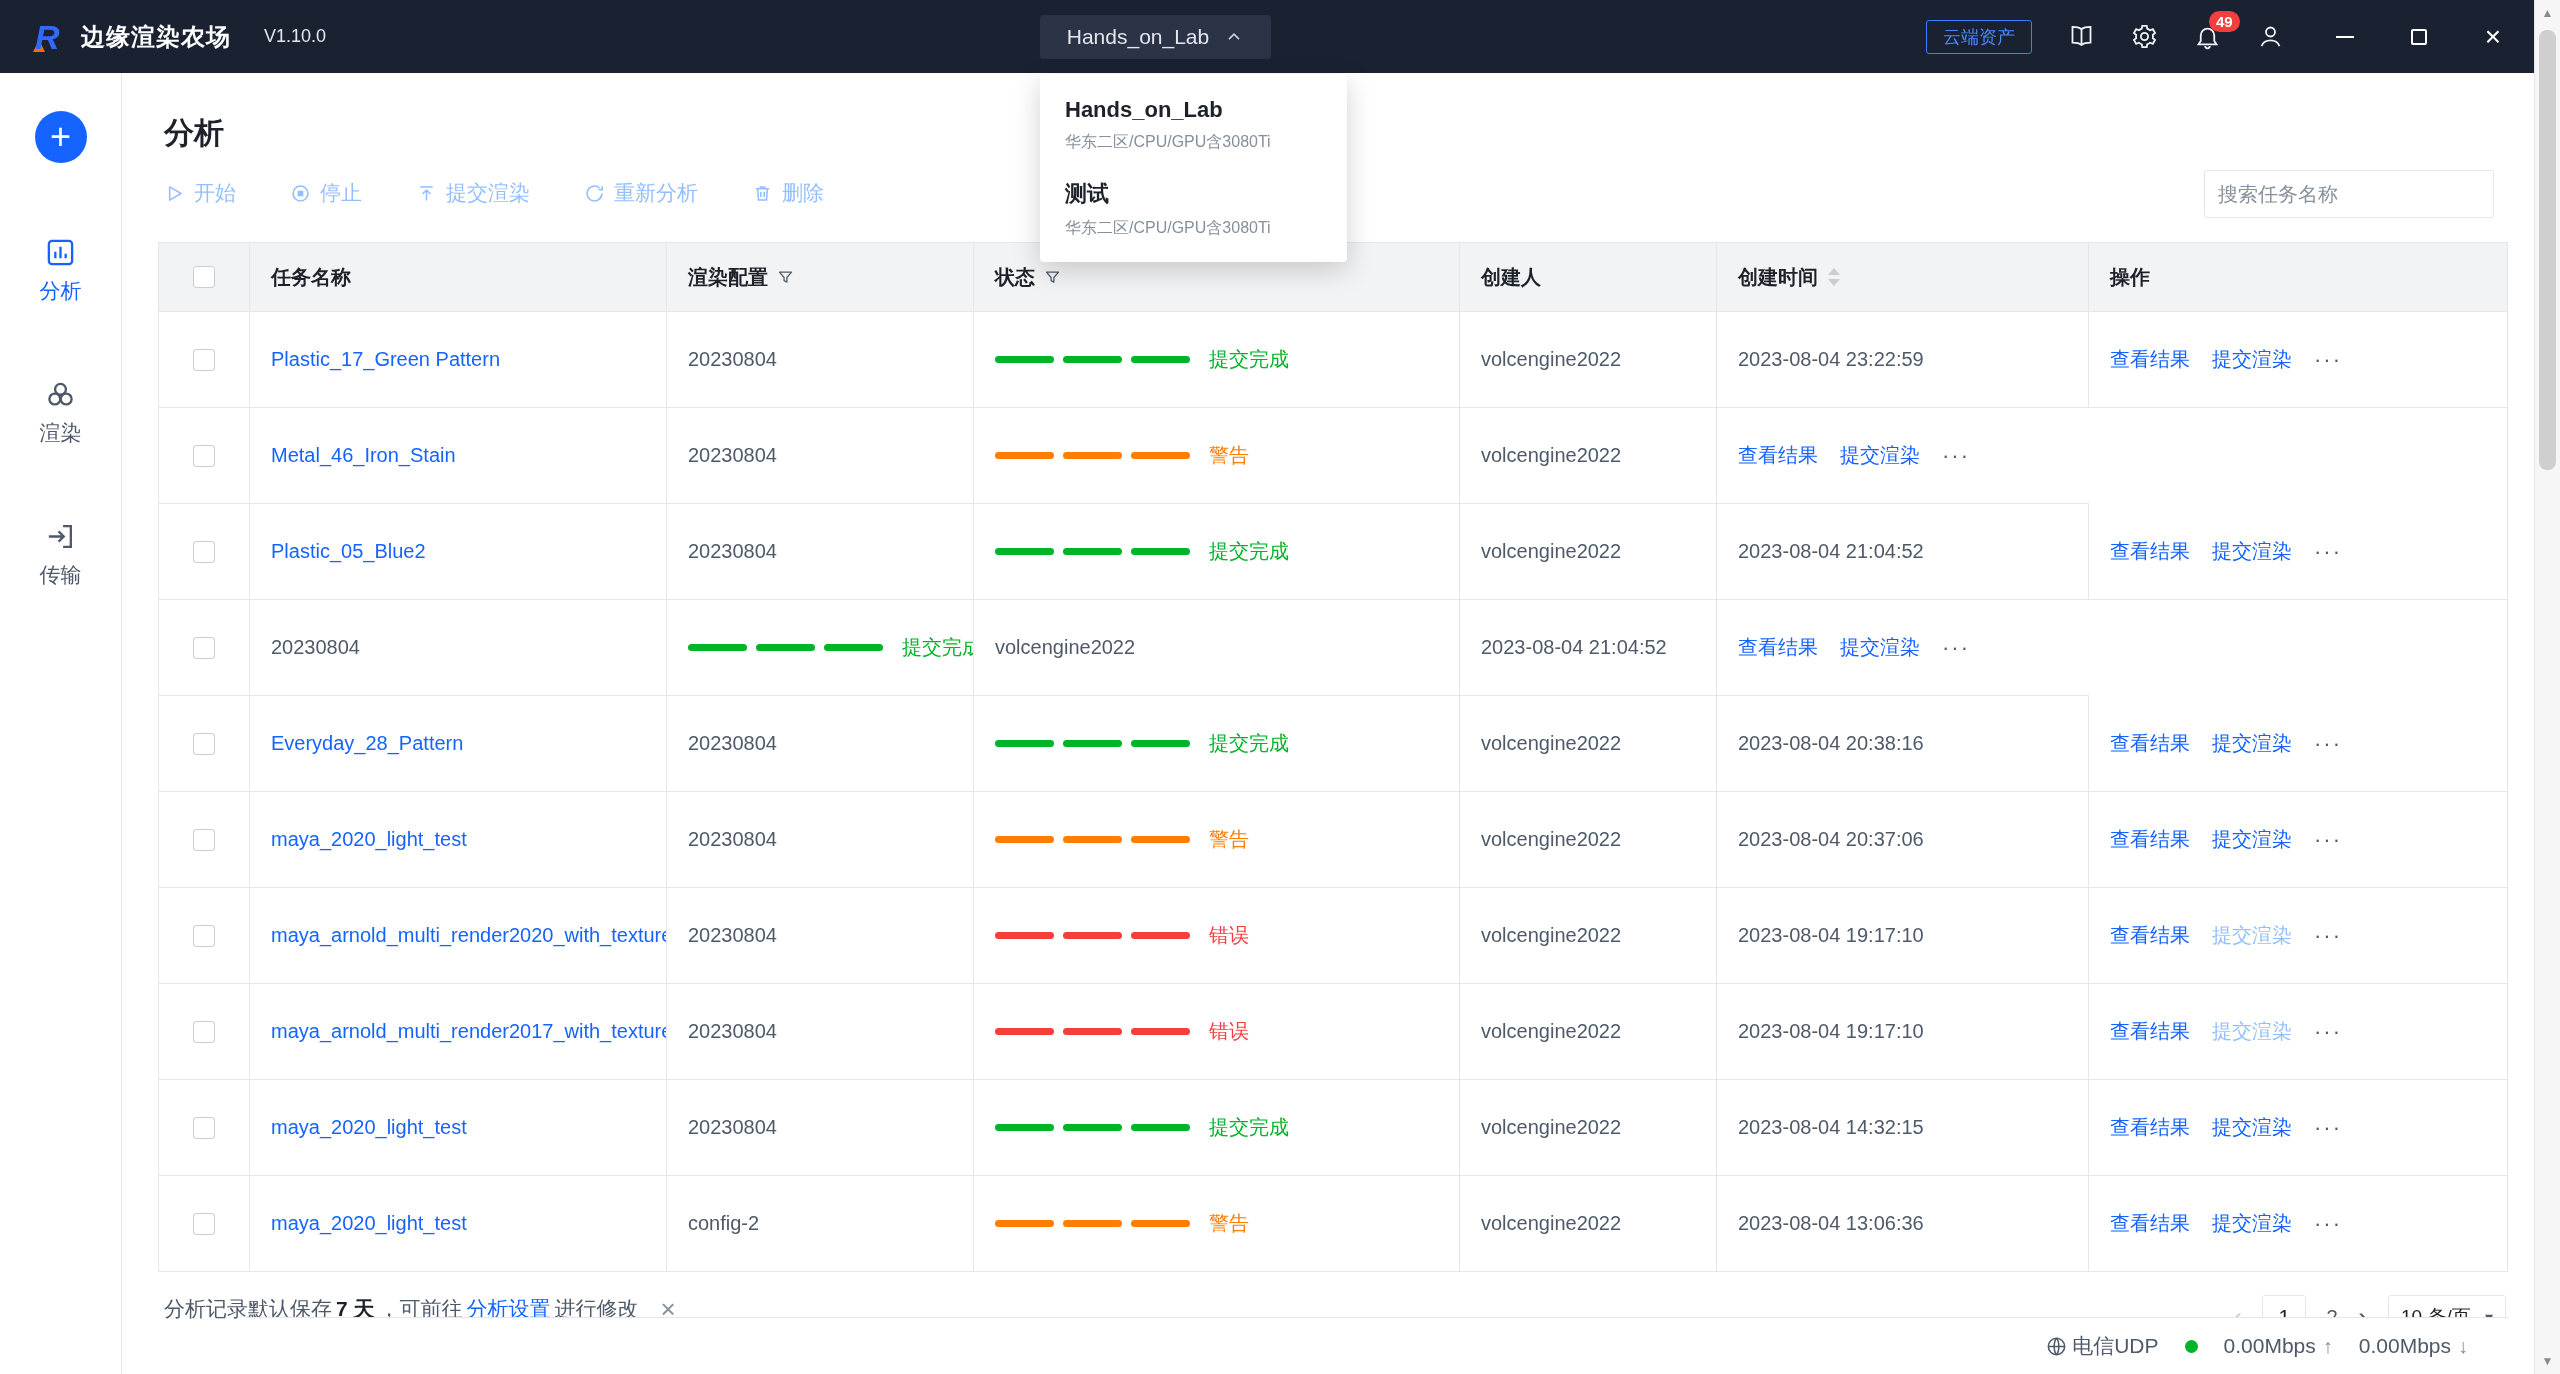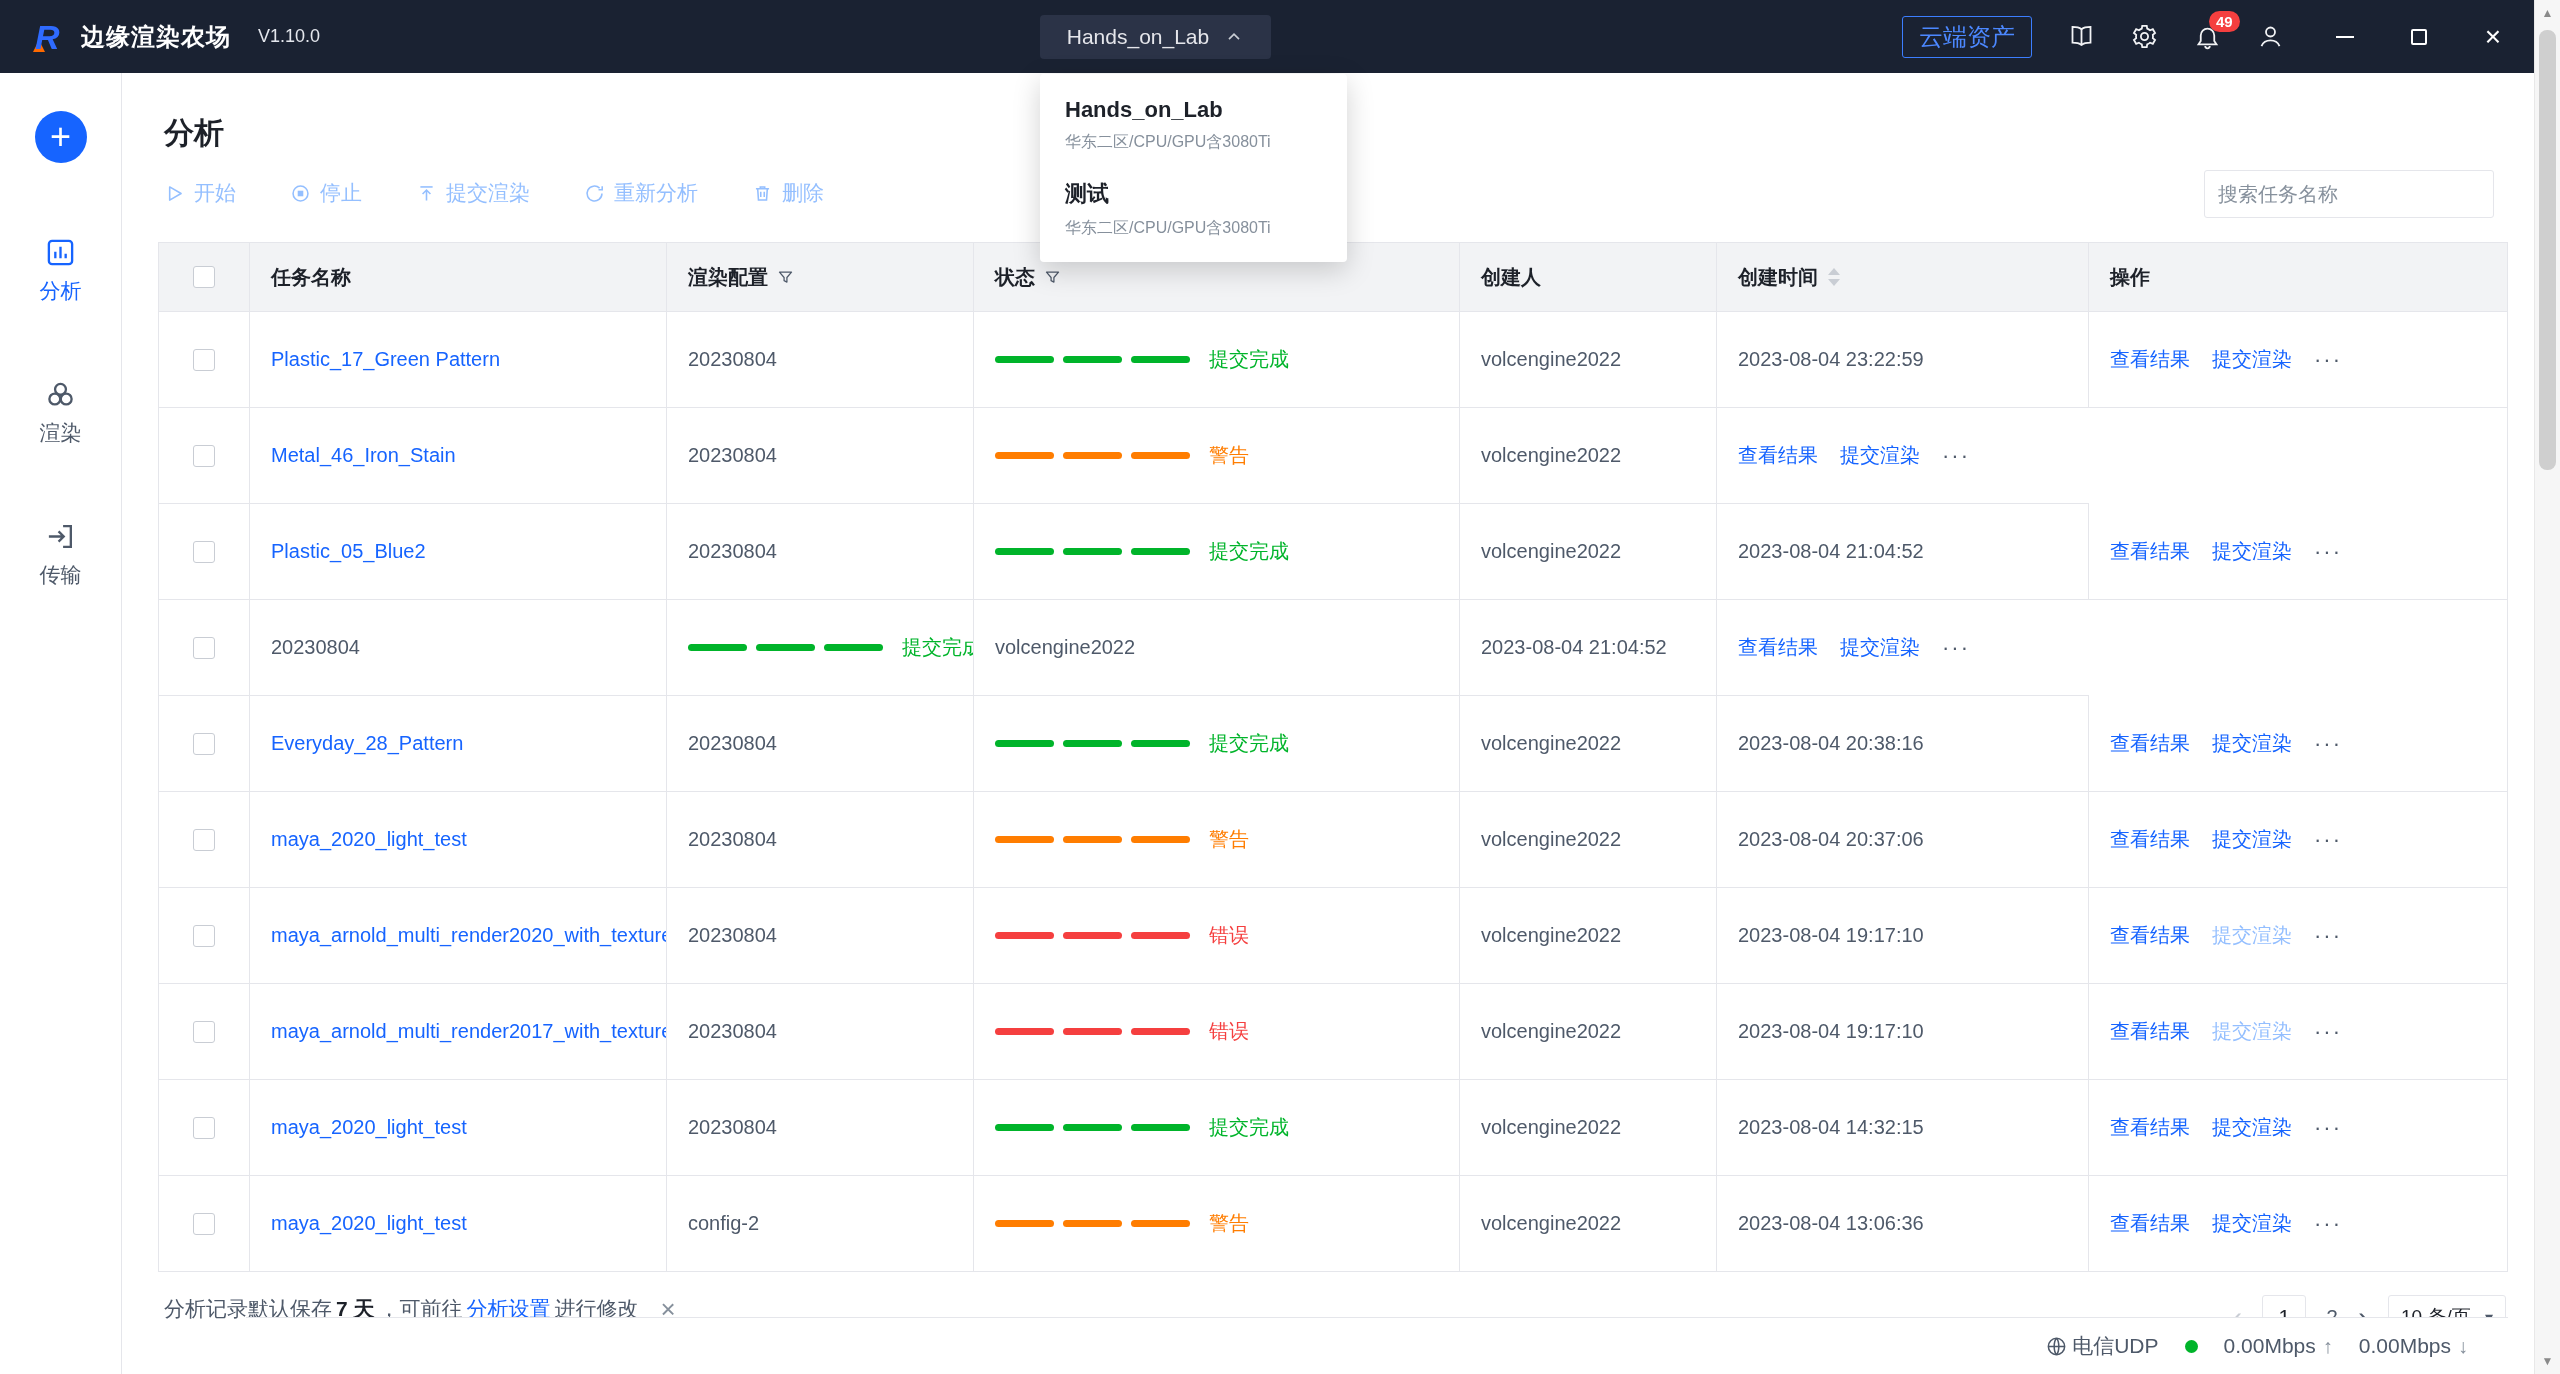--- a/index.html
+++ b/index.html
@@ -16,24 +16,24 @@
   .sb-arrow { position:absolute; left:0; width:25px; height:26px; display:flex; align-items:center; justify-content:center; color:#8a8a8a; font-size:12px; cursor:pointer; }
   .sb-arrow.up { top:0; }
   .sb-arrow.down { bottom:0; }
   .sb-thumb { position:absolute; left:4px; width:17px; top:30px; height:440px; background:#cfcfcf; border-radius:8px; cursor:pointer; }
 
   
   .titlebar { position:absolute; left:0; top:0; width:2534px; height:73px; background:#1a2232; display:flex; align-items:center; padding:0 28px 0 26px; z-index:40; }
   .brand { display:flex; align-items:center; gap:13px; }
   .logo { position:relative; width:42px; height:42px; }
   .app-name { color:#ffffff; font-size:24px; font-weight:700; letter-spacing:1px; }
-  .app-version { color:#e4e7ed; font-size:18px; margin-left:14px; }
+  .app-version { color:#e4e7ed; font-size:18px; margin-left:20px; }
   .cluster-btn { position:absolute; left:1040px; top:15px; width:231px; height:44px; background:#2b3347; border-radius:4px; display:flex; align-items:center; justify-content:center; gap:15px; color:#e5e6eb; font-size:21px; cursor:pointer; }
   .titlebar-right { margin-left:auto; display:flex; align-items:center; }
-  .cloud-btn { border:1px solid #3c7eff; color:#4c88ff; font-size:24px; padding:4px 16px; border-radius:3px; background:transparent; cursor:pointer; }
+  .cloud-btn { border:1px solid #3c7eff; color:#4c88ff; font-size:18px; padding:4px 16px; border-radius:3px; background:transparent; cursor:pointer; }
   .tb-icon { width:27px; height:27px; margin-left:36px; position:relative; color:#f2f3f5; cursor:pointer; }
   .tb-icon svg { width:27px; height:27px; }
   .badge { position:absolute; top:-12px; left:15px; background:#f53f3f; color:#fff; font-size:15px; font-weight:700; border-radius:14px; padding:3px 7px; line-height:1; }
   .win-ctrl { margin-left:48px; display:flex; align-items:center; justify-content:center; width:26px; height:26px; cursor:pointer; }
   .min-glyph { width:18px; height:2px; background:#fff; display:block; }
   .max-glyph { width:16px; height:16px; border:2px solid #fff; border-radius:2px; display:block; }
   .close-glyph { color:#fff; font-size:28px; line-height:1; }
 
   
   .cluster-dropdown { position:absolute; left:1040px; top:74px; width:307px; background:#ffffff; border-radius:4px; box-shadow:0 8px 28px rgba(0,0,0,.18); padding:10px 0; z-index:60; }

